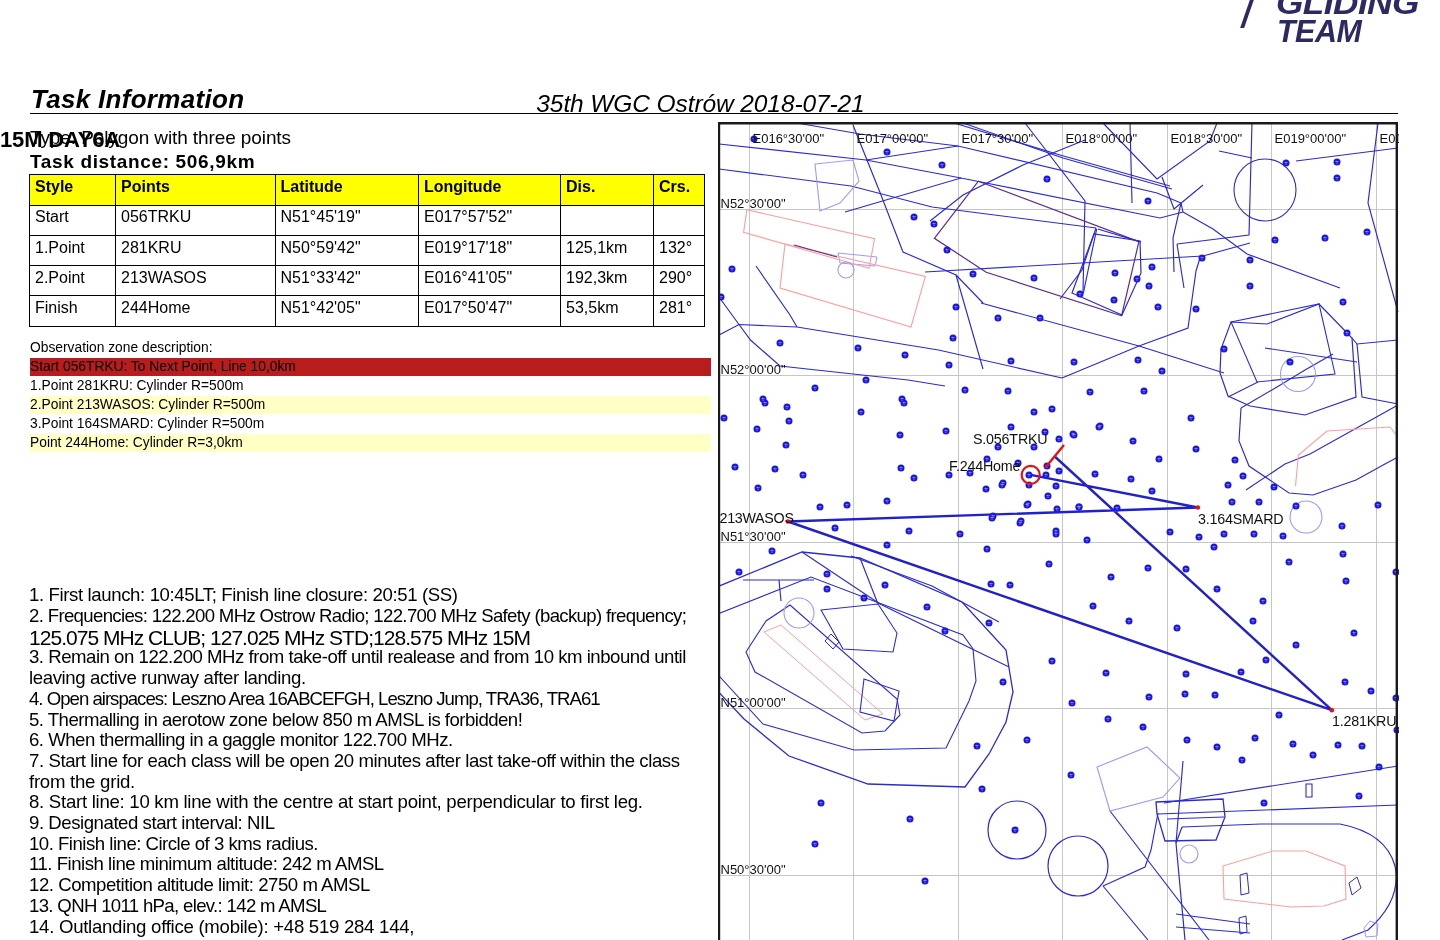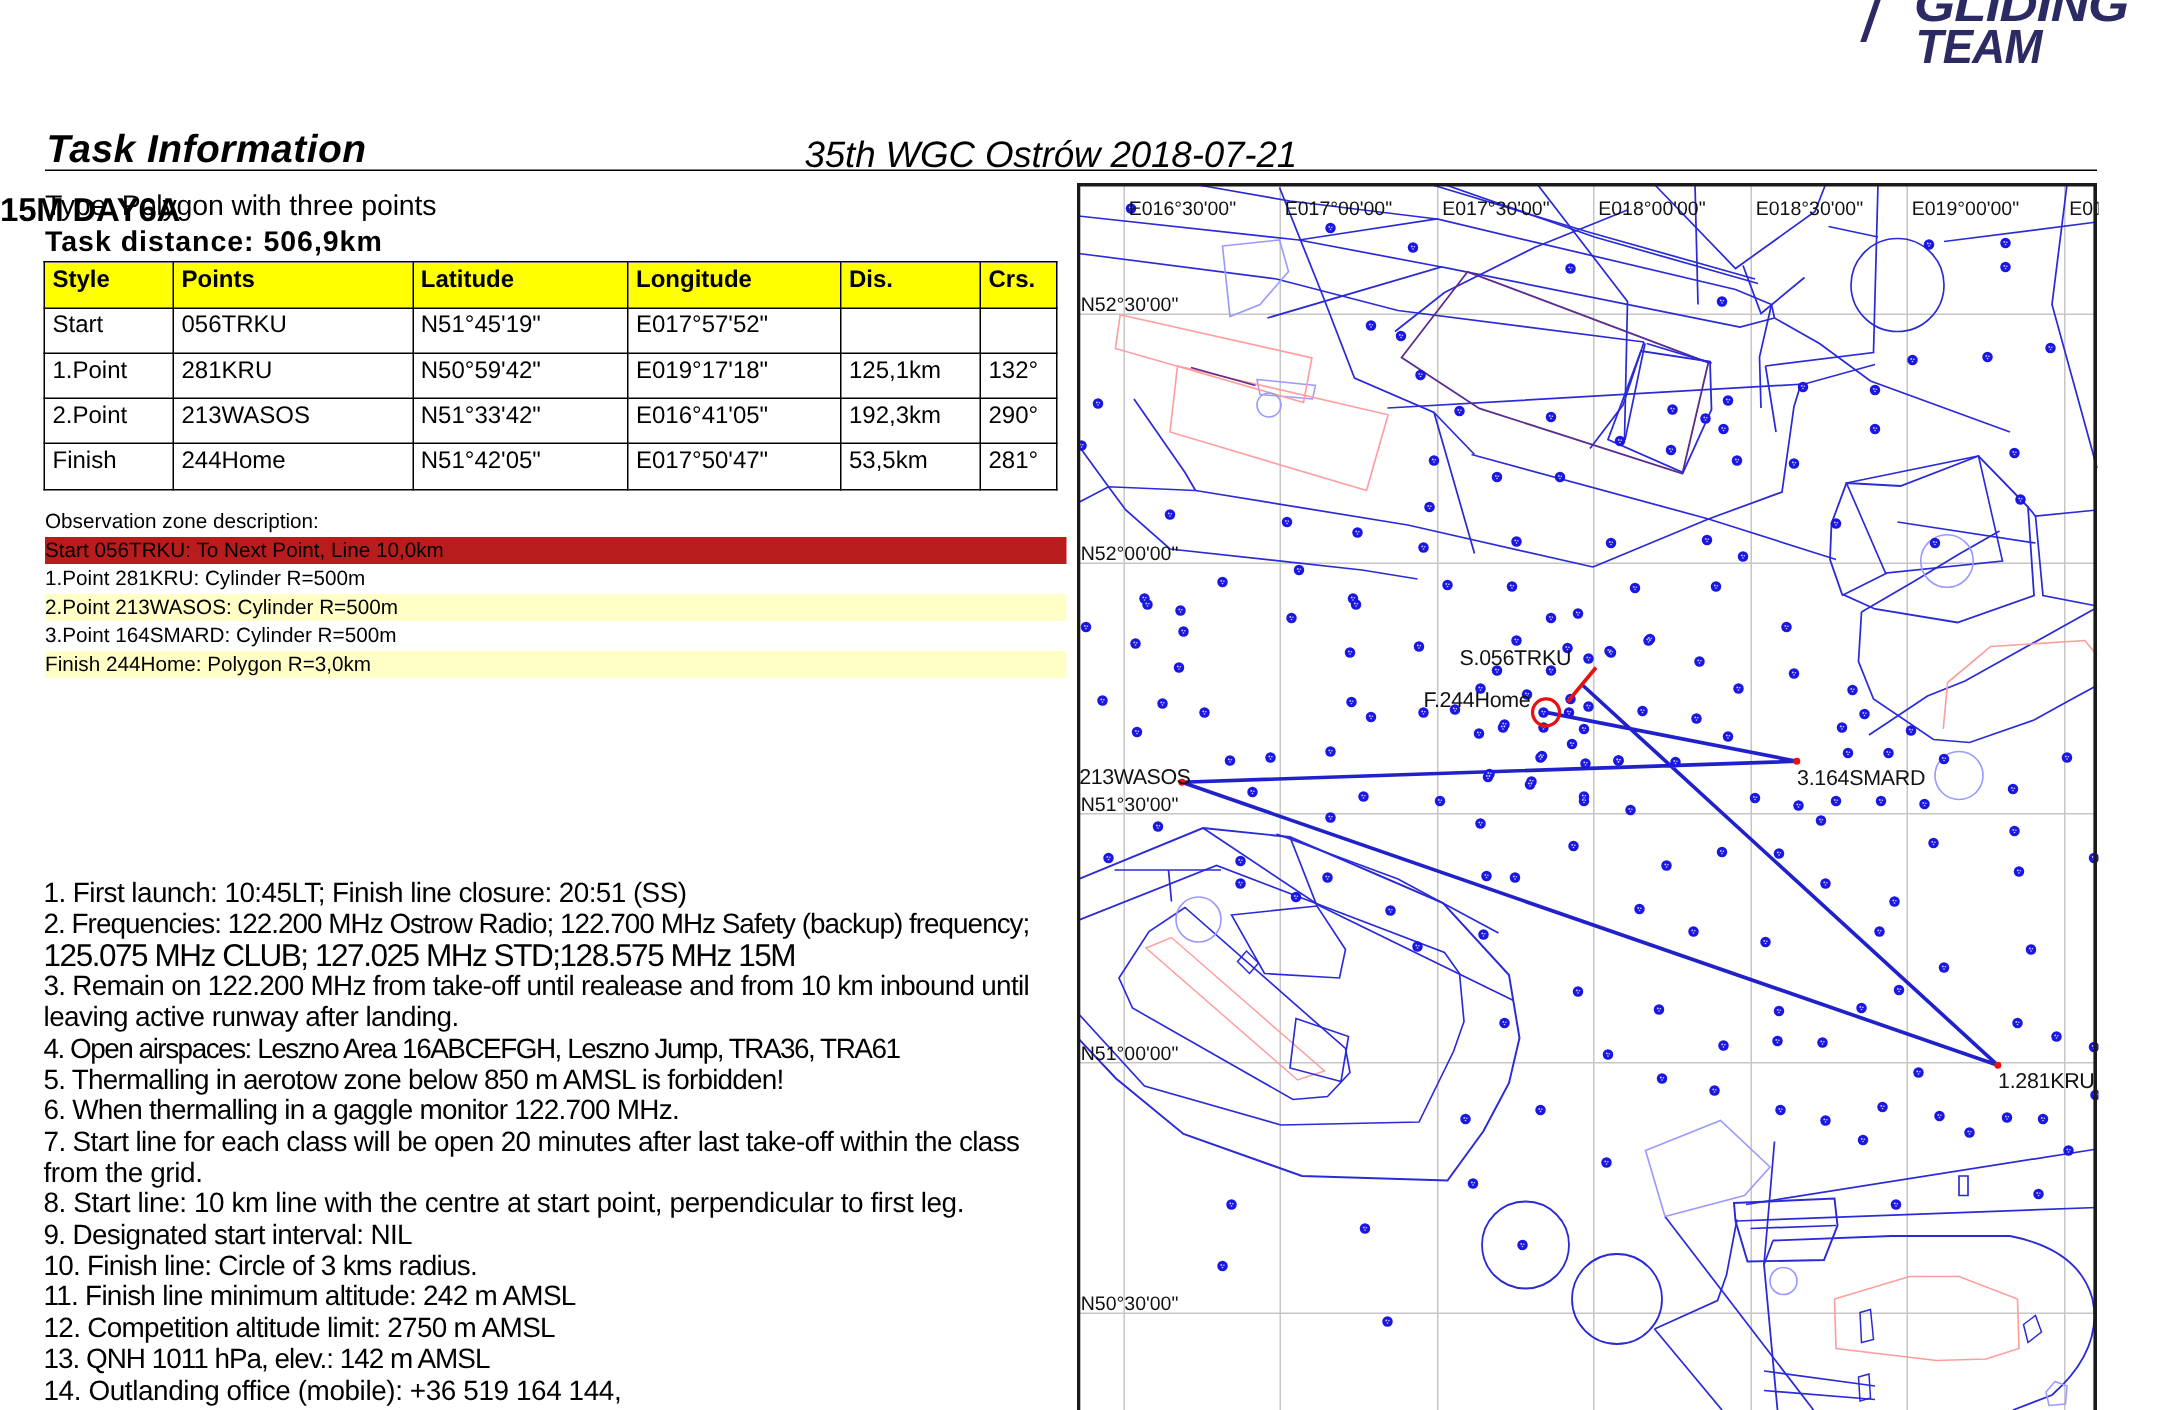--- a/index.html
+++ b/index.html
@@ -67,38 +67,38 @@
         <td>53,5km</td>
         <td>281°</td>
       </tr>
     </tbody>
   </table>
 <div style="position:absolute;left:30px;top:339.0px;width:681px;height:18px;font-size:13.8px;line-height:18px;white-space:nowrap">Observation zone description:</div>
 <div style="position:absolute;left:30px;top:358.0px;width:681px;height:18px;background:#b91c1c;font-size:13.8px;line-height:18px;white-space:nowrap">Start 056TRKU: To Next Point, Line 10,0km</div>
 <div style="position:absolute;left:30px;top:377.0px;width:681px;height:18px;font-size:13.8px;line-height:18px;white-space:nowrap">1.Point 281KRU: Cylinder R=500m</div>
 <div style="position:absolute;left:30px;top:396.0px;width:681px;height:18px;background:#ffffc6;font-size:13.8px;line-height:18px;white-space:nowrap">2.Point 213WASOS: Cylinder R=500m</div>
 <div style="position:absolute;left:30px;top:415.0px;width:681px;height:18px;font-size:13.8px;line-height:18px;white-space:nowrap">3.Point 164SMARD: Cylinder R=500m</div>
-<div style="position:absolute;left:30px;top:434.0px;width:681px;height:18px;background:#ffffc6;font-size:13.8px;line-height:18px;white-space:nowrap">Finish 244Home: Polygon R=3,0km</div>
+<div style="position:absolute;left:30px;top:434.0px;width:681px;height:18px;background:#ffffc6;font-size:13.8px;line-height:18px;white-space:nowrap">Point 244Home: Cylinder R=3,0km</div>
 <div style="position:absolute;left:29px;top:584.3px;font-size:18.6px;letter-spacing:-0.38px;white-space:nowrap">1. First launch: 10:45LT; Finish line closure: 20:51 (SS)</div>
 <div style="position:absolute;left:29px;top:605.0px;font-size:18.6px;letter-spacing:-0.66px;white-space:nowrap">2. Frequencies: 122.200 MHz Ostrow Radio; 122.700 MHz Safety (backup) frequency;</div>
 <div style="position:absolute;left:29px;top:625.7px;font-size:21px;letter-spacing:-0.97px;white-space:nowrap">125.075 MHz CLUB; 127.025 MHz STD;128.575 MHz 15M</div>
 <div style="position:absolute;left:29px;top:646.4px;font-size:18.6px;letter-spacing:-0.48px;white-space:nowrap">3. Remain on 122.200 MHz from take-off until realease and from 10 km inbound until</div>
 <div style="position:absolute;left:29px;top:667.1px;font-size:18.6px;letter-spacing:-0.38px;white-space:nowrap">leaving active runway after landing.</div>
 <div style="position:absolute;left:29px;top:687.8px;font-size:18.6px;letter-spacing:-0.99px;white-space:nowrap">4. Open airspaces: Leszno Area 16ABCEFGH, Leszno Jump, TRA36, TRA61</div>
 <div style="position:absolute;left:29px;top:708.5px;font-size:18.6px;letter-spacing:-0.52px;white-space:nowrap">5. Thermalling in aerotow zone below 850 m AMSL is forbidden!</div>
 <div style="position:absolute;left:29px;top:729.2px;font-size:18.6px;letter-spacing:-0.5px;white-space:nowrap">6. When thermalling in a gaggle monitor 122.700 MHz.</div>
 <div style="position:absolute;left:29px;top:749.9px;font-size:18.6px;letter-spacing:-0.42px;white-space:nowrap">7. Start line for each class will be open 20 minutes after last take-off within the class</div>
 <div style="position:absolute;left:29px;top:770.6px;font-size:18.6px;letter-spacing:-0.25px;white-space:nowrap">from the grid.</div>
 <div style="position:absolute;left:29px;top:791.3px;font-size:18.6px;letter-spacing:-0.27px;white-space:nowrap">8. Start line: 10 km line with the centre at start point, perpendicular to first leg.</div>
 <div style="position:absolute;left:29px;top:812.0px;font-size:18.6px;letter-spacing:-0.45px;white-space:nowrap">9. Designated start interval: NIL</div>
 <div style="position:absolute;left:29px;top:832.7px;font-size:18.6px;letter-spacing:-0.5px;white-space:nowrap">10. Finish line: Circle of 3 kms radius.</div>
 <div style="position:absolute;left:29px;top:853.4px;font-size:18.6px;letter-spacing:-0.48px;white-space:nowrap">11. Finish line minimum altitude: 242 m AMSL</div>
 <div style="position:absolute;left:29px;top:874.1px;font-size:18.6px;letter-spacing:-0.46px;white-space:nowrap">12. Competition altitude limit: 2750 m AMSL</div>
 <div style="position:absolute;left:29px;top:894.8px;font-size:18.6px;letter-spacing:-0.67px;white-space:nowrap">13. QNH 1011 hPa, elev.: 142 m AMSL</div>
-<div style="position:absolute;left:29px;top:915.5px;font-size:18.6px;letter-spacing:-0.27px;white-space:nowrap">14. Outlanding office (mobile): +36 519 164 144,</div>
+<div style="position:absolute;left:29px;top:915.5px;font-size:18.6px;letter-spacing:-0.27px;white-space:nowrap">14. Outlanding office (mobile): +48 519 284 144,</div>
 <svg style="position:absolute;left:718px;top:122px" width="681" height="818" viewBox="718 122 681 818">
 <rect x="718" y="122" width="681" height="820" fill="#ffffff"></rect>
 <line x1="749.5" y1="124" x2="749.5" y2="940" stroke="#c6c6c6" stroke-width="1"></line>
 <line x1="853.5" y1="124" x2="853.5" y2="940" stroke="#c6c6c6" stroke-width="1"></line>
 <line x1="958.5" y1="124" x2="958.5" y2="940" stroke="#c6c6c6" stroke-width="1"></line>
 <line x1="1062.5" y1="124" x2="1062.5" y2="940" stroke="#c6c6c6" stroke-width="1"></line>
 <line x1="1167.5" y1="124" x2="1167.5" y2="940" stroke="#c6c6c6" stroke-width="1"></line>
 <line x1="1271.5" y1="124" x2="1271.5" y2="940" stroke="#c6c6c6" stroke-width="1"></line>
 <line x1="1376.5" y1="124" x2="1376.5" y2="940" stroke="#c6c6c6" stroke-width="1"></line>
 <line x1="720" y1="209.5" x2="1397" y2="209.5" stroke="#c6c6c6" stroke-width="1"></line>

